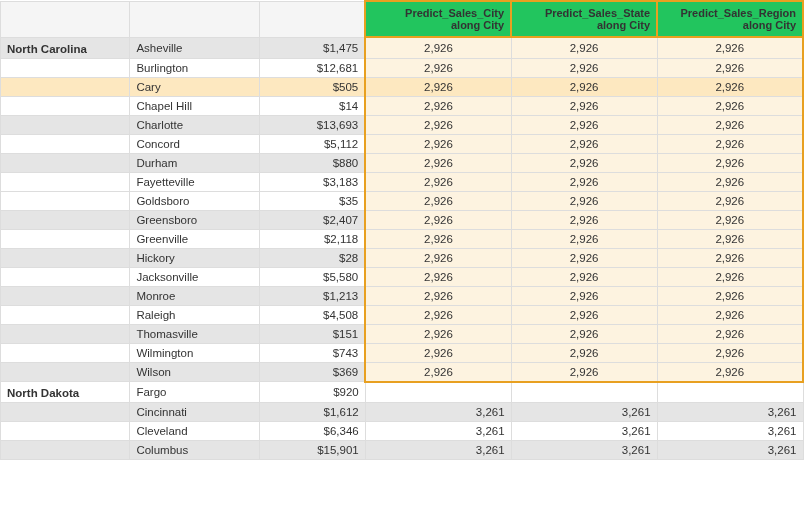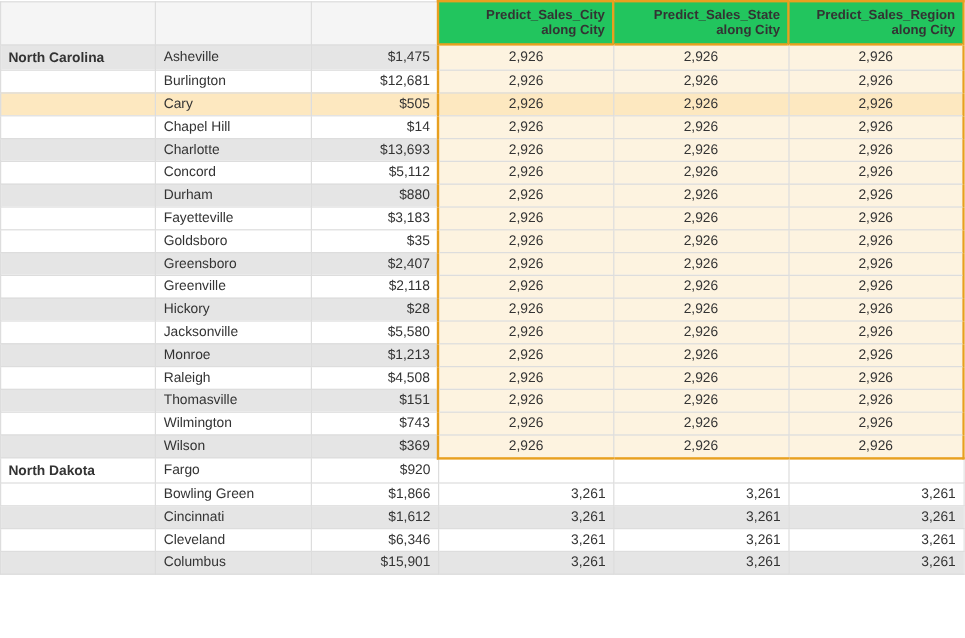--- a/index.html
+++ b/index.html
@@ -259,28 +259,20 @@
         <td class="predict-val num p3-col" style="border-bottom: 2px solid rgb(232, 160, 32);">2,926</td>
       </tr>
       <tr class="odd">
         <td class="state-cell">North Dakota</td>
         <td>Fargo</td>
         <td class="num">$920</td>
         <td class="num"></td>
         <td class="num"></td>
         <td class="num"></td>
       </tr>
-      <tr class="odd">
-        <td></td>
-        <td>Bowling Green</td>
-        <td class="num">$1,866</td>
-        <td class="num">3,261</td>
-        <td class="num">3,261</td>
-        <td class="num">3,261</td>
-      </tr>
       <tr class="even">
         <td></td>
         <td>Cincinnati</td>
         <td class="num">$1,612</td>
         <td class="num">3,261</td>
         <td class="num">3,261</td>
         <td class="num">3,261</td>
       </tr>
       <tr class="odd">
         <td></td>

